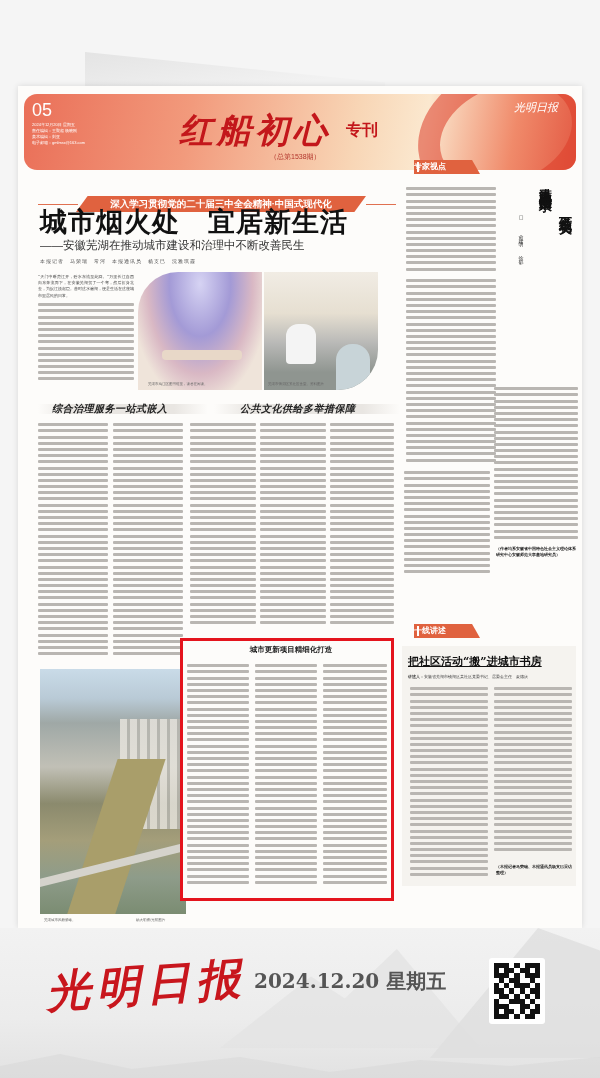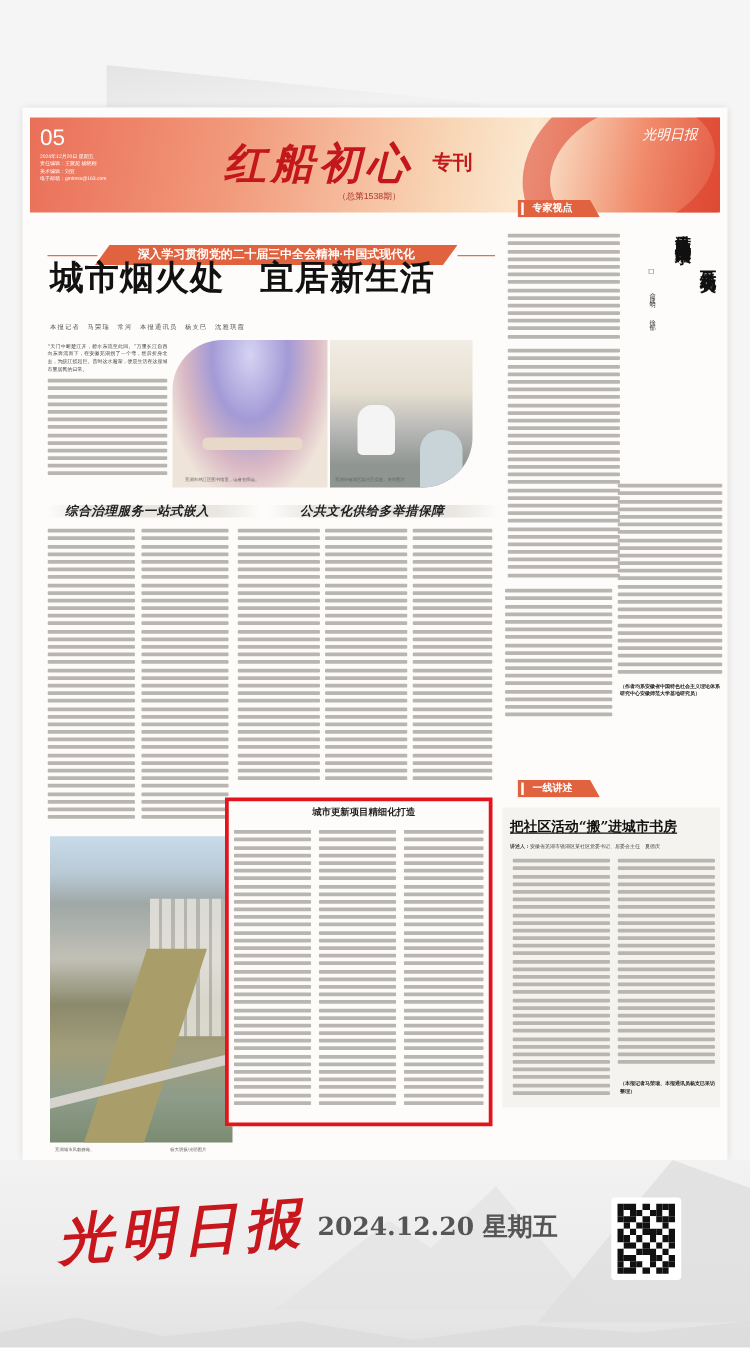--- a/index.html
+++ b/index.html
@@ -2,21 +2,21 @@
 <html><head>
 <meta charset="utf-8">
 <style>
   * { margin:0; padding:0; box-sizing:border-box; }
   html, body { width:600px; height:1078px; overflow:hidden; background:#f5f5f5; font-family:"DejaVu Serif", serif; }
   .stage { position:relative; width:600px; height:1078px; background:#f5f5f5; }
   .fold { position:absolute; left:85px; top:52px; width:300px; height:34px; background:linear-gradient(170deg,#e4e4e4,#f2f2f2 80%); clip-path:polygon(0 0,100% 90%,100% 100%,0 100%); }
   .paper { position:absolute; left:18px; top:86px; width:564px; height:842px; background:#fdfcfa; box-shadow:0 0 6px rgba(0,0,0,.12); overflow:hidden; }
 
   
-  .mast { position:absolute; left:6px; top:8px; width:552px; height:76px; background:linear-gradient(100deg,#ea6f58 0%,#f29a7c 30%,#f8d6b6 60%,#fbe8cf 72%,#f08a6a 88%,#e35a44 100%); overflow:hidden; }
+  .mast { position:absolute; left:6px; top:8px; width:552px; height:76px; background:linear-gradient(100deg,#ea6f58 0%,#f29a7c 30%,#f8d6b6 60%,#fbe8cf 72%,#f08a6a 88%,#e35a44 100%); overflow:hidden;border-radius:13px; }
   .mast .ribbon { position:absolute; right:-20px; top:-30px; width:180px; height:140px; border-radius:50%; border:22px solid rgba(220,60,40,.55); transform:rotate(-20deg); }
   .mast .page-no { position:absolute; left:8px; top:6px; color:#fff; font-family:"Liberation Sans",sans-serif; font-size:18px; }
   .mast .meta { position:absolute; left:8px; top:28px; color:#fff; font-family:"Liberation Sans",sans-serif; font-size:4px; line-height:6px; width:80px; }
   .mast .title { position:absolute; left:155px; top:14px; color:#c3171b; font-family:"DejaVu Serif",serif; font-size:34px; font-weight:bold; letter-spacing:4px; font-style:italic; }
   .mast .zk { position:absolute; left:322px; top:26px; color:#c3171b; font-family:"Liberation Sans",sans-serif; font-size:16px; font-weight:bold; }
   .mast .issue { position:absolute; left:246px; top:58px; color:#b3352b; font-family:"Liberation Sans",sans-serif; font-size:7px; }
   .mast .brand { position:absolute; right:18px; top:6px; color:#fff; font-size:11px; font-style:italic; }
 
   
   .kicker { position:absolute; left:20px; top:98px; width:358px; height:16px;margin-top:12px; }
@@ -42,21 +42,21 @@
 
   .city { position:absolute; left:22px; top:583px; width:146px; height:245px; background:linear-gradient(180deg,#c9dbe8 0%,#b9cad6 12%,#9fa8a6 22%,#c1c0b6 40%,#8b8a6d 55%,#a49e7a 70%,#8e9c8a 85%,#7b8c72 100%); overflow:hidden; }
   .city .river { position:absolute; left:50px; top:90px; width:48px; height:170px; background:#a99e6a; transform:skewX(-18deg); }
   .city .bridge { position:absolute; left:-10px; top:190px; width:180px; height:8px; background:#d5d3cc; transform:rotate(-14deg); }
   .city .towers { position:absolute; left:80px; top:50px; width:66px; height:110px; background:repeating-linear-gradient(90deg,#e6e3dc 0 7px,#b8b7b0 7px 10px); opacity:.85; }
 
   .highlight { position:absolute; left:162px; top:552px; width:214px; height:263px; border:3px solid #e4141d; background:#fdfcfa; }
   .highlight .hl-title { position:absolute; left:0; width:216px; top:4px; text-align:center; font-size:7.5px; font-weight:bold; color:#222; }
 
   
-  .tabhead { position:absolute; height:14px; width:66px; background:#e0623f; color:#fff; font-family:"Liberation Sans",sans-serif; font-size:8px; font-weight:bold; line-height:14px; padding-left:12px; clip-path:polygon(0 0,88% 0,100% 100%,0 100%); }
+  .tabhead { position:absolute; height:14px; width:66px; background:#e0623f; color:#fff; font-family:"Liberation Sans",sans-serif; font-size:8px; font-weight:bold; line-height:14px; clip-path:polygon(0 0,88% 0,100% 100%,0 100%); }
   .tabhead::before { content:""; position:absolute; left:3px; top:2px; width:2px; height:10px; background:#fff; }
   .vtitle { position:absolute; writing-mode:vertical-rl; font-size:13px; font-weight:bold; color:#111; letter-spacing:1px; }
   .vauthor { position:absolute; writing-mode:vertical-rl; font-size:5px; color:#333; letter-spacing:4px; }
   .note { position:absolute; font-size:4px; line-height:6px; color:#222; font-weight:bold; }
   .yx-box { position:absolute; left:384px; top:560px; width:174px; height:240px; background:#f5f3ef; }
   .yx-title { position:absolute; left:390px; top:568px; font-size:11px; font-weight:bold; color:#111;text-decoration:underline; }
   .yx-speaker { position:absolute; left:390px; top:588px; font-size:4px; color:#444; width:166px; }
 
   
   .footer { position:absolute; left:0; top:928px; width:600px; height:150px; background:linear-gradient(180deg,#f2f2f2 0%,#ececec 60%,#e2e2e2 100%); overflow:hidden; }
@@ -94,20 +94,21 @@
       <div class="brand">光明日报</div>
     </div>
 
     <div class="kicker">
       <div class="line" style="left:0;width:40px"></div>
       <div class="tag">深入学习贯彻党的二十届三中全会精神·中国式现代化</div>
       <div class="line" style="left:328px;width:30px"></div>
     </div>
 
     <div class="headline">城市烟火处　宜居新生活</div>
+    <div class="subhead">——安徽芜湖在推动城市建设和治理中不断改善民生</div>
     <div class="byline">本报记者　马荣瑞　常河　本报通讯员　杨支巳　沈雅琪霞</div>
 
     <div class="col-text" style="left:20px;top:188px;width:96px;height:118px;">
       <div style="height:26px;overflow:hidden">“天门中断楚江开，碧水东流至此回。”万里长江自西向东奔流而下，在安徽芜湖拐了一个弯，然后折身北去，为皖江揽起巨。昔时这水遍湖，便是生活在这座城市里居民的日常。</div>
       <div class="bar"></div>
         <div class="bar"></div>
         <div class="bar"></div>
         <div class="bar"></div>
         <div class="bar"></div>
         <div class="bar"></div>

